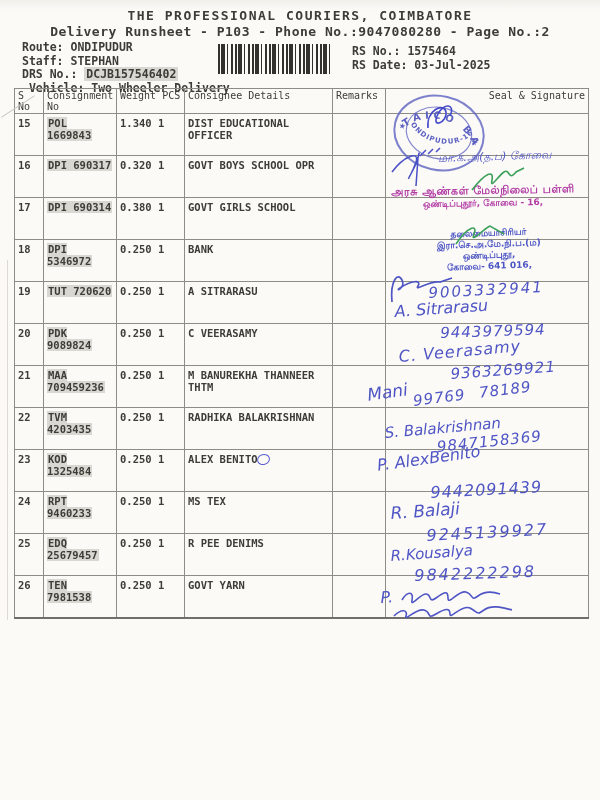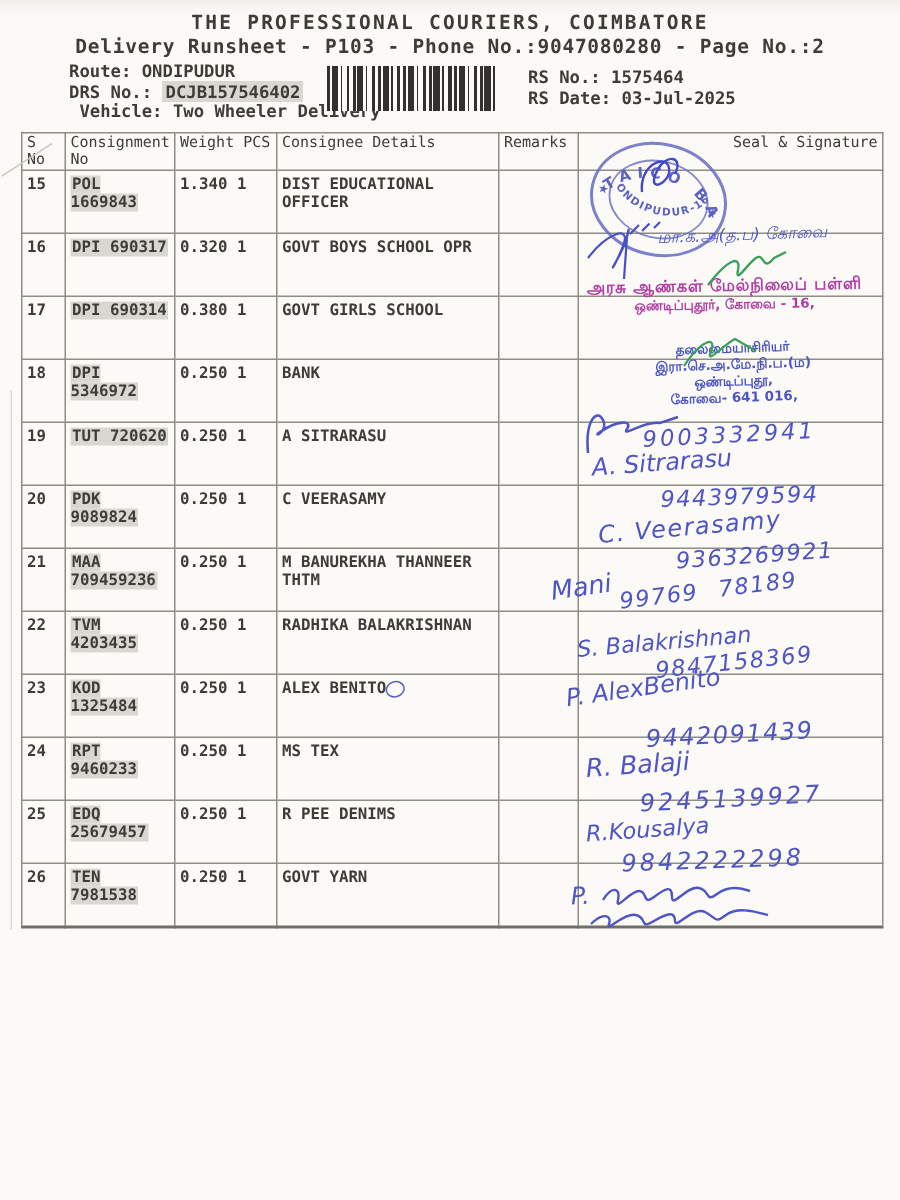--- a/index.html
+++ b/index.html
@@ -2,21 +2,21 @@
 <html><head>
 <meta charset="utf-8">
 <style>
   html,body{margin:0;padding:0;}
   body{width:600px;height:800px;background:#e8e6e1;}
   #page{position:relative;width:600px;height:800px;background:#fbfaf7;overflow:hidden;
         background-image:linear-gradient(180deg,#f1efe9 0,#fbfaf7 10px),radial-gradient(circle at 95% 2%,#edebe5 0,#fbfaf7 120px);}
   .doc{font-family:"DejaVu Sans Mono","Liberation Mono",monospace;color:#3d3c37;font-weight:700;}
   .title1{position:absolute;top:8px;left:0;width:600px;text-align:center;font-size:13px;letter-spacing:1.5px;}
   .title2{position:absolute;top:24px;left:0;width:600px;text-align:center;font-size:13px;letter-spacing:.5px;}
-  .info-left{position:absolute;top:41px;left:22px;font-size:11.5px;line-height:13.5px;margin-left:24px;}
+  .info-left{position:absolute;top:41px;left:22px;font-size:11.5px;line-height:13.5px;}
   .info-right{position:absolute;top:44px;left:352px;font-size:11.5px;line-height:14px;}
   .hl{background:#d9d7d2;padding:0 2px;}
   .barcode{position:absolute;top:44px;left:218px;width:113px;height:30px;
     background:repeating-linear-gradient(90deg,#33312d 0 2px,#fbfaf7 2px 3px,#33312d 3px 7px,#fbfaf7 7px 9px,#33312d 9px 10px,#fbfaf7 10px 13px,#33312d 13px 15px,#fbfaf7 15px 17px);}
   table.sheet{position:absolute;top:88px;left:14px;width:574px;border-collapse:collapse;table-layout:fixed;}
   table.sheet th,table.sheet td{border:1px solid #8d8c85;font-family:"DejaVu Sans Mono","Liberation Mono",monospace;
     color:#3d3c37;font-weight:700;vertical-align:top;overflow:hidden;}
   table.sheet th{height:13px;font-size:10px;text-align:left;padding:1px 3px;font-weight:400;}
   table.sheet td{height:38px;font-size:10.5px;padding:3px 3px 0 3px;}
   table.sheet{border-bottom:2px solid #6f6e68;}
@@ -40,20 +40,21 @@
 </head>
 <body>
 
 <div id="page">
 
   <div class="doc title1">THE PROFESSIONAL COURIERS, COIMBATORE</div>
   <div class="doc title2">Delivery Runsheet - P103 - Phone No.:9047080280 - Page No.:2</div>
 
   <div class="doc info-left">
     <div><span>Route:</span> <span>ONDIPUDUR</span></div>
+    <div><span>Staff:</span> <span>STEPHAN</span></div>
     <div><span>DRS No.:</span> <span class="hl">DCJB157546402</span></div>
     <div>&nbsp;<span>Vehicle:</span> <span>Two Wheeler Delivery</span></div>
   </div>
 
   <div class="barcode"></div>
 
   <div class="doc info-right">
     <div><span>RS No.:</span> <span>1575464</span></div>
     <div><span>RS Date:</span> <span>03-Jul-2025</span></div>
   </div>

